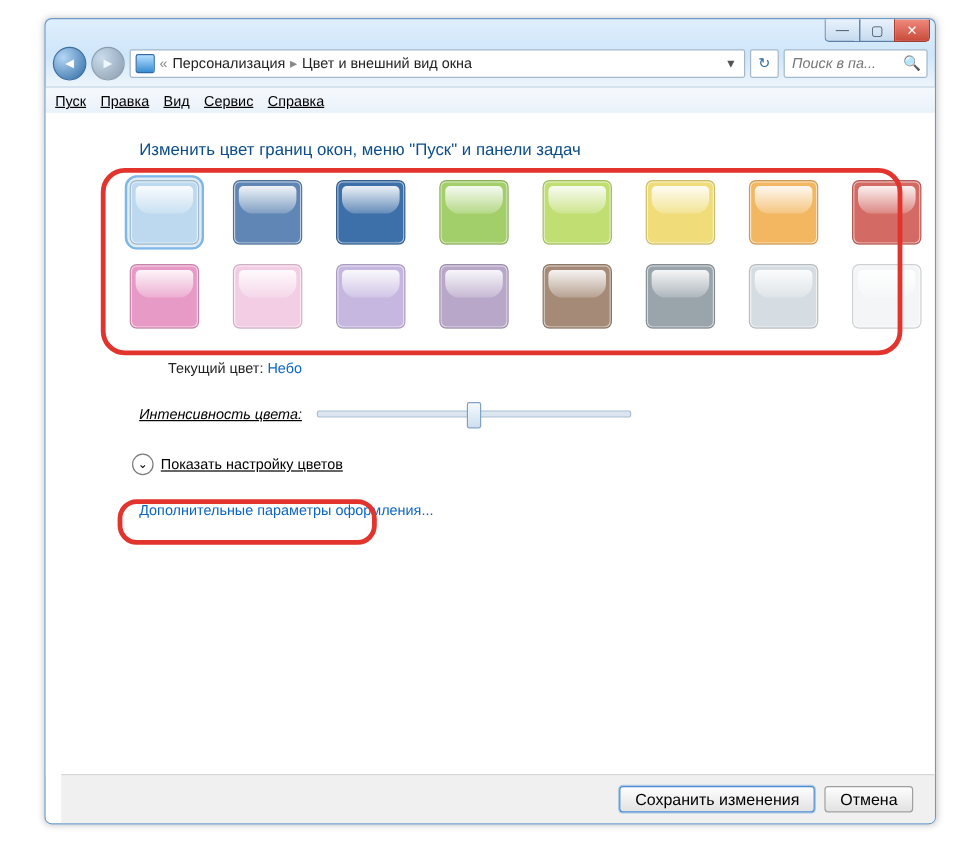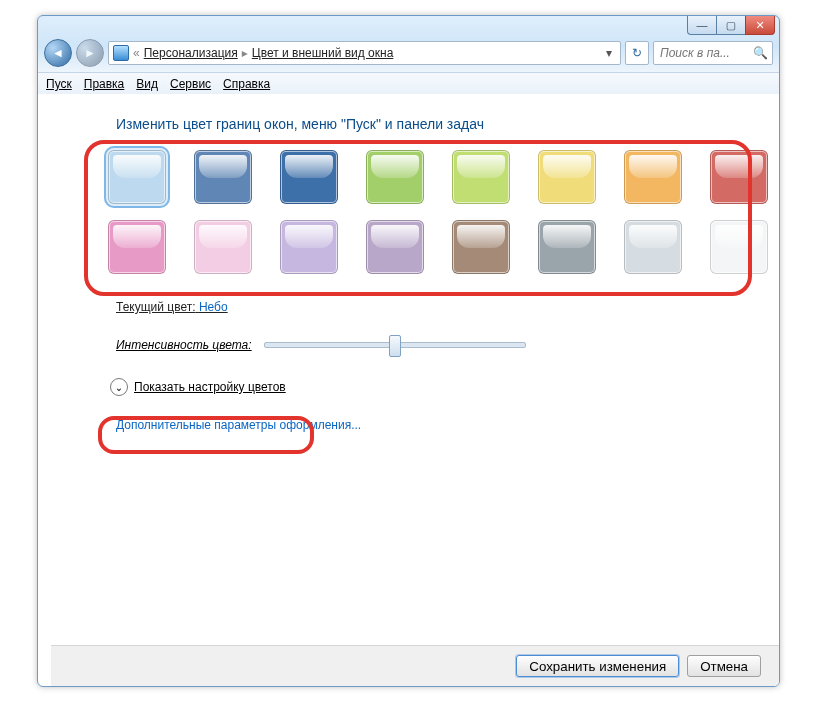--- a/index.html
+++ b/index.html
@@ -93,21 +93,21 @@
     gap: 4px;
   }
   .bc-icon {
     width: 14px;
     height: 14px;
     background: linear-gradient(#b5e0ff, #3a8dd4);
     border: 1px solid #2e6aa3;
     border-radius: 2px;
     position: relative;
   }
-  .bc-text { color: #222; text-decoration: underline; }
+  .bc-text { color: #222; }
   .bc-sep { color: #888; }
   .bc-drop {
     width: 14px;
     height: 100%;
     display:flex; align-items:center; justify-content:center;
     color:#555;
     cursor: pointer;
   }
   .refresh-btn {
     width: 22px; height: 22px;
@@ -164,21 +164,21 @@
   .swatch::before {
     content:""; position:absolute; top:4px; left:4px; right:4px; height:45%;
     border-radius:4px 4px 12px 12px;
     background: linear-gradient(rgba(255,255,255,.9), rgba(255,255,255,.2));
   }
   .swatch.selected {
     outline:2px solid #7fb7e8; outline-offset:2px;
     box-shadow: 0 0 0 4px rgba(127,183,232,.25), inset 0 0 0 1px rgba(255,255,255,.6);
   }
 
-  .cur-row { margin-left:78px; margin-top:12px; color:#222;text-decoration:underline; }
+  .cur-row { margin-left:102px; margin-top:12px; color:#222; }
   .cur-row .color-name { color:#0b66c3; }
 
   .chk-row { margin-left:78px; margin-top:20px; display:flex; align-items:center; gap:6px; }
   .chk {
     width:13px; height:13px; border:1px solid #7a7a7a; background:#fff; border-radius:2px;
     cursor:pointer;
   }
 
   .slider-row { margin-left:78px; margin-top:24px; display:flex; align-items:center; gap:12px;font-style:italic; }
   .slider-track {

